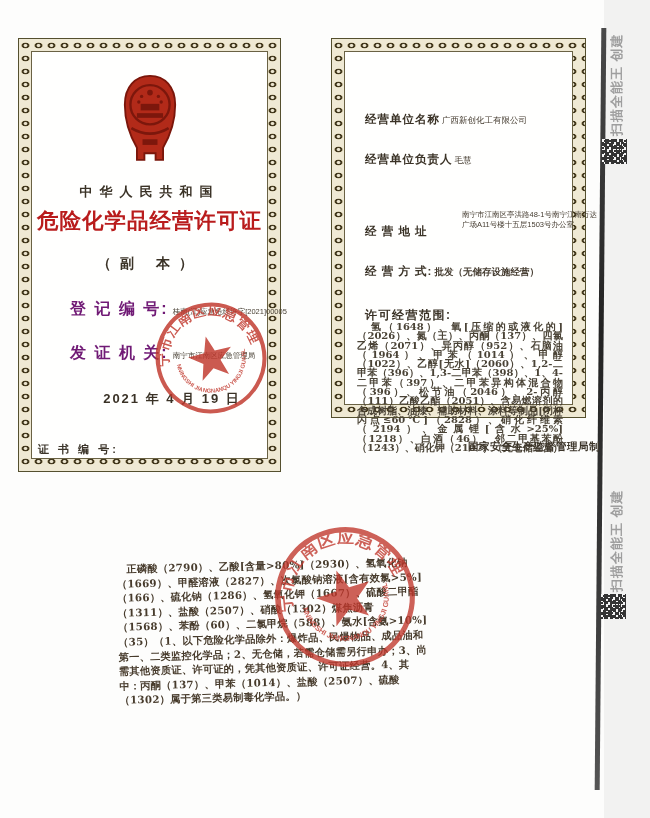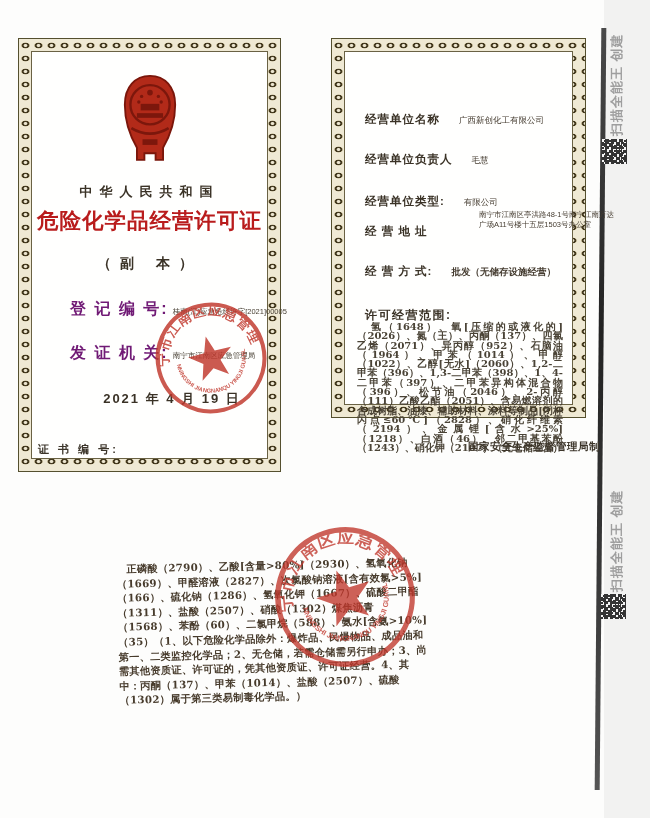--- a/index.html
+++ b/index.html
@@ -32,21 +32,21 @@
   .lrow .val{font-size:7.5px;color:#4a4236;margin-left:4px;white-space:nowrap;}
   .row-reg{top:247px;}
   .row-issuer{top:291px;}
   .issue-date{position:absolute;left:60px;top:338px;width:160px;text-align:center;
               font-weight:bold;font-size:13px;letter-spacing:2px;color:#3a3226;}
   .stamp{position:absolute;opacity:0.82;}
   .stamp-left{left:121px;top:248px;width:116px;height:116px;transform:rotate(-14deg);}
   
   .rrow{position:absolute;left:20px;right:8px;display:flex;align-items:baseline;}
   .rrow .lbl{font-weight:bold;font-size:11.5px;letter-spacing:1px;white-space:nowrap;color:#3a3226;}
-  .rrow .val{font-size:8.5px;color:#453c30;margin-left:19px;}
+  .rrow .val{font-size:8.5px;color:#453c30;margin-left:2px;}
   .rrow-0{top:60px;}
   .rrow-1{top:100px;}
   .rrow-2{top:142px;}
   .rrow-3{top:172px;}
   .rrow-3 .val{position:absolute;left:95px;top:-14px;width:138px;font-size:7.5px;line-height:10px;}
   .rrow-4{top:212px;}
   .rrow-4 .val{font-size:9.5px;font-weight:bold;}
   .scope-label{position:absolute;left:20px;top:255px;font-weight:bold;font-size:12px;
                letter-spacing:1.5px;color:#3a3226;}
   .scope-text{position:absolute;left:12px;top:270px;width:206px;font-size:10px;
@@ -141,24 +141,20 @@
       <div class="rrow rrow-0">
         <span class="lbl">经营单位名称</span>
         <span class="val">广西新创化工有限公司</span>
       </div>
 
       <div class="rrow rrow-1">
         <span class="lbl">经营单位负责人</span>
         <span class="val">毛慧</span>
       </div>
 
-      <div class="rrow rrow-2">
-        <span class="lbl">经营单位类型:</span>
-        <span class="val">有限公司</span>
-      </div>
 
       <div class="rrow rrow-3">
         <span class="lbl">经 营 地 址</span>
         <span class="val">南宁市江南区亭洪路48-1号南宁江南万达广场A11号楼十五层1503号办公室</span>
       </div>
 
       <div class="rrow rrow-4">
         <span class="lbl">经 营 方 式:</span>
         <span class="val">批发（无储存设施经营）</span>
       </div>

